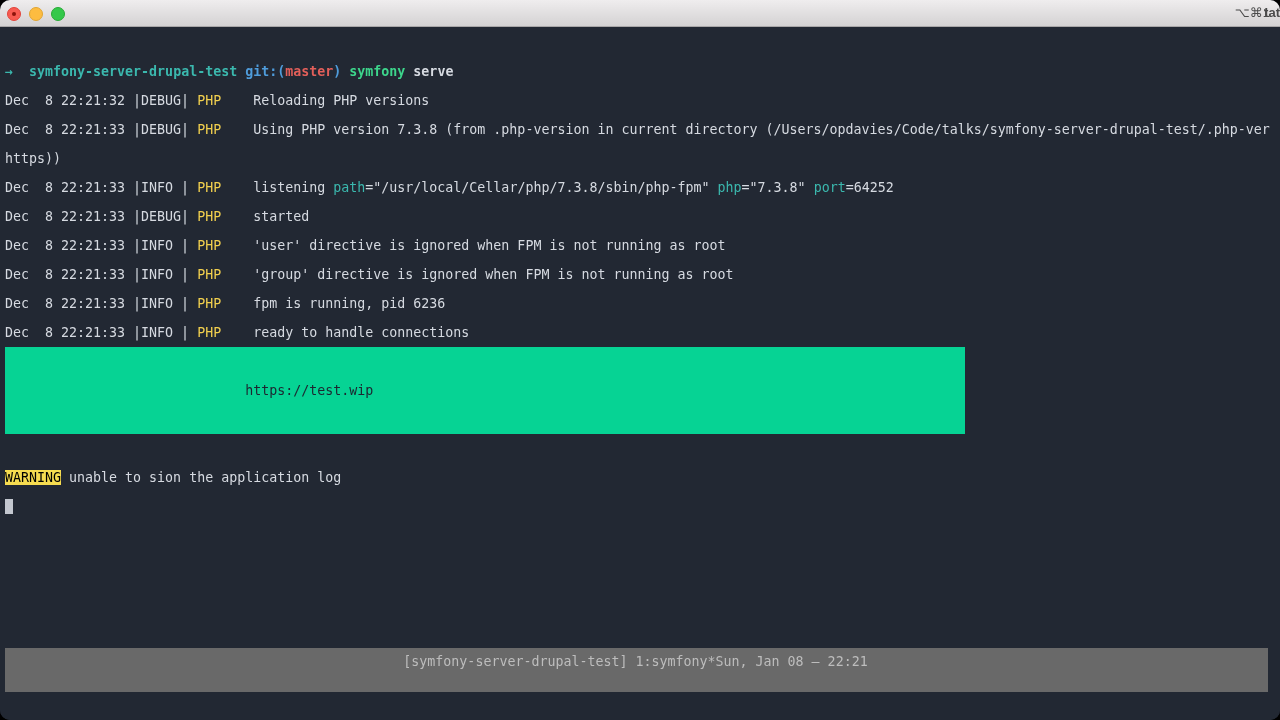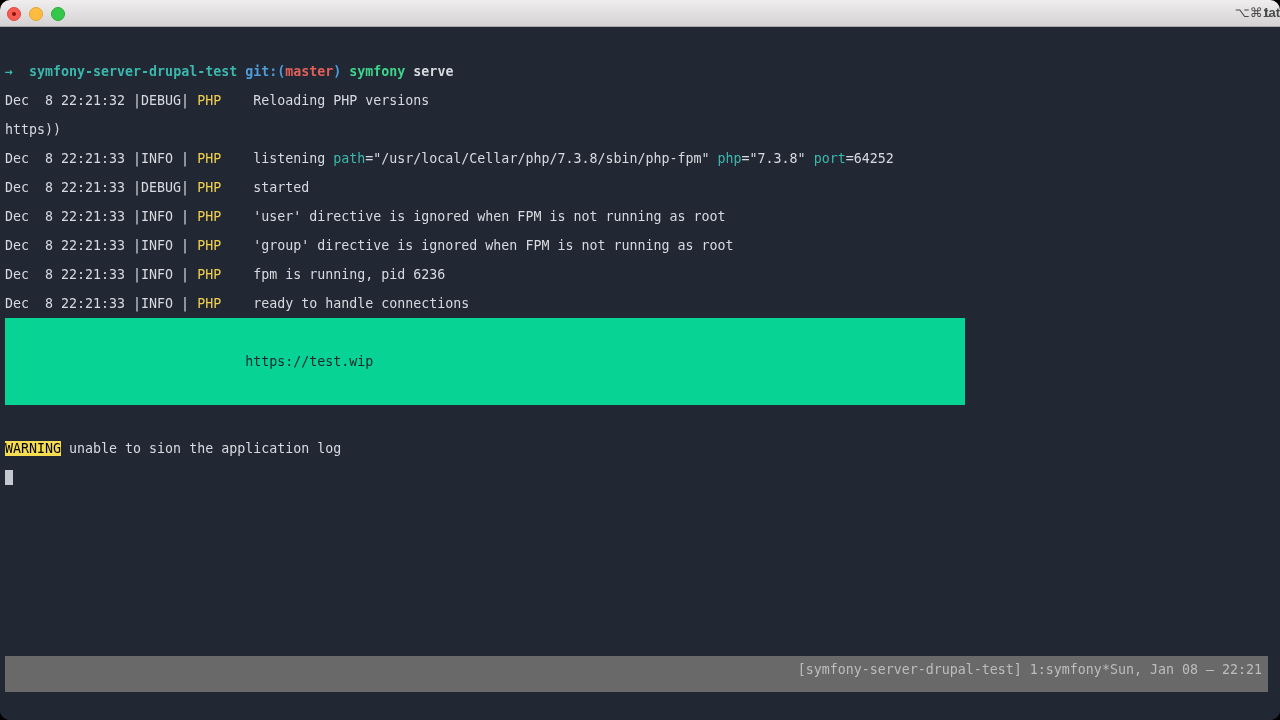--- a/index.html
+++ b/index.html
@@ -49,24 +49,24 @@
   .success-box {
     width:960px; padding:29px 0; background:var(--boxGreen);
     color:#1d2630; white-space:pre;
   }
   .cursor {
     display:inline-block; width:8px; height:15px; background:#c3c7cf;
     vertical-align:middle; margin-top:-2px;
   }
   
   .statusbar {
-    position:absolute; left:5px; right:12px; bottom:29px; height:36px;
+    position:absolute; left:5px; right:12px; bottom:29px; height:44px;
     line-height:28px; background:var(--statusBg); color:var(--statusFg);
     font-family:"DejaVu Sans Mono", monospace; font-size:13.3px;
-    display:flex; justify-content:flex-end;
+    display:flex; justify-content:center;
     padding:0 6px 0 4px; box-sizing:border-box; white-space:pre;
   }
 </style>
 </head>
 <body>
 
 <div class="window">
   <div class="titlebar">
     <div class="traffic">
       <div class="tl red"></div>
@@ -74,20 +74,21 @@
       <div class="tl green"></div>
     </div>
     <div class="win-title">tat</div>
     <div class="win-shortcut">⌥⌘1</div>
   </div>
 
   <div class="screen">
     <div id="term-lines">
         <div class="line"><span class="seg teal bold">→</span><span class="seg fg">  </span><span class="seg teal bold">symfony-server-drupal-test</span><span class="seg fg"> </span><span class="seg blue bold">git:(</span><span class="seg red bold">master</span><span class="seg blue bold">)</span><span class="seg fg"> </span><span class="seg green bold">symfony</span><span class="seg fg"> </span><span class="seg fg bold">serve</span></div>
         <div class="line"><span class="seg fg">Dec  8 22:21:32 |DEBUG| </span><span class="seg yellow">PHP</span><span class="seg fg">    Reloading PHP versions</span></div>
+        <div class="line"><span class="seg fg">Dec  8 22:21:33 |DEBUG| </span><span class="seg yellow">PHP</span><span class="seg fg">    Using PHP version 7.3.8 (from .php-version in current directory (/Users/opdavies/Code/talks/symfony-server-drupal-test/.php-ver</span></div>
         <div class="line"><span class="seg fg">https))</span></div>
         <div class="line"><span class="seg fg">Dec  8 22:21:33 |INFO | </span><span class="seg yellow">PHP</span><span class="seg fg">    listening </span><span class="seg teal">path</span><span class="seg fg">="/usr/local/Cellar/php/7.3.8/sbin/php-fpm" </span><span class="seg teal">php</span><span class="seg fg">="7.3.8" </span><span class="seg teal">port</span><span class="seg fg">=64252</span></div>
         <div class="line"><span class="seg fg">Dec  8 22:21:33 |DEBUG| </span><span class="seg yellow">PHP</span><span class="seg fg">    started</span></div>
         <div class="line"><span class="seg fg">Dec  8 22:21:33 |INFO | </span><span class="seg yellow">PHP</span><span class="seg fg">    'user' directive is ignored when FPM is not running as root</span></div>
         <div class="line"><span class="seg fg">Dec  8 22:21:33 |INFO | </span><span class="seg yellow">PHP</span><span class="seg fg">    'group' directive is ignored when FPM is not running as root</span></div>
         <div class="line"><span class="seg fg">Dec  8 22:21:33 |INFO | </span><span class="seg yellow">PHP</span><span class="seg fg">    fpm is running, pid 6236</span></div>
         <div class="line"><span class="seg fg">Dec  8 22:21:33 |INFO | </span><span class="seg yellow">PHP</span><span class="seg fg">    ready to handle connections</span></div>
         <div class="success-box"><div class="line">                              https://test.wip</div></div>
         <div class="line"></div>
         <div class="line"><span class="seg warn">WARNING</span><span class="seg fg"> unable to sion the application log</span></div>

